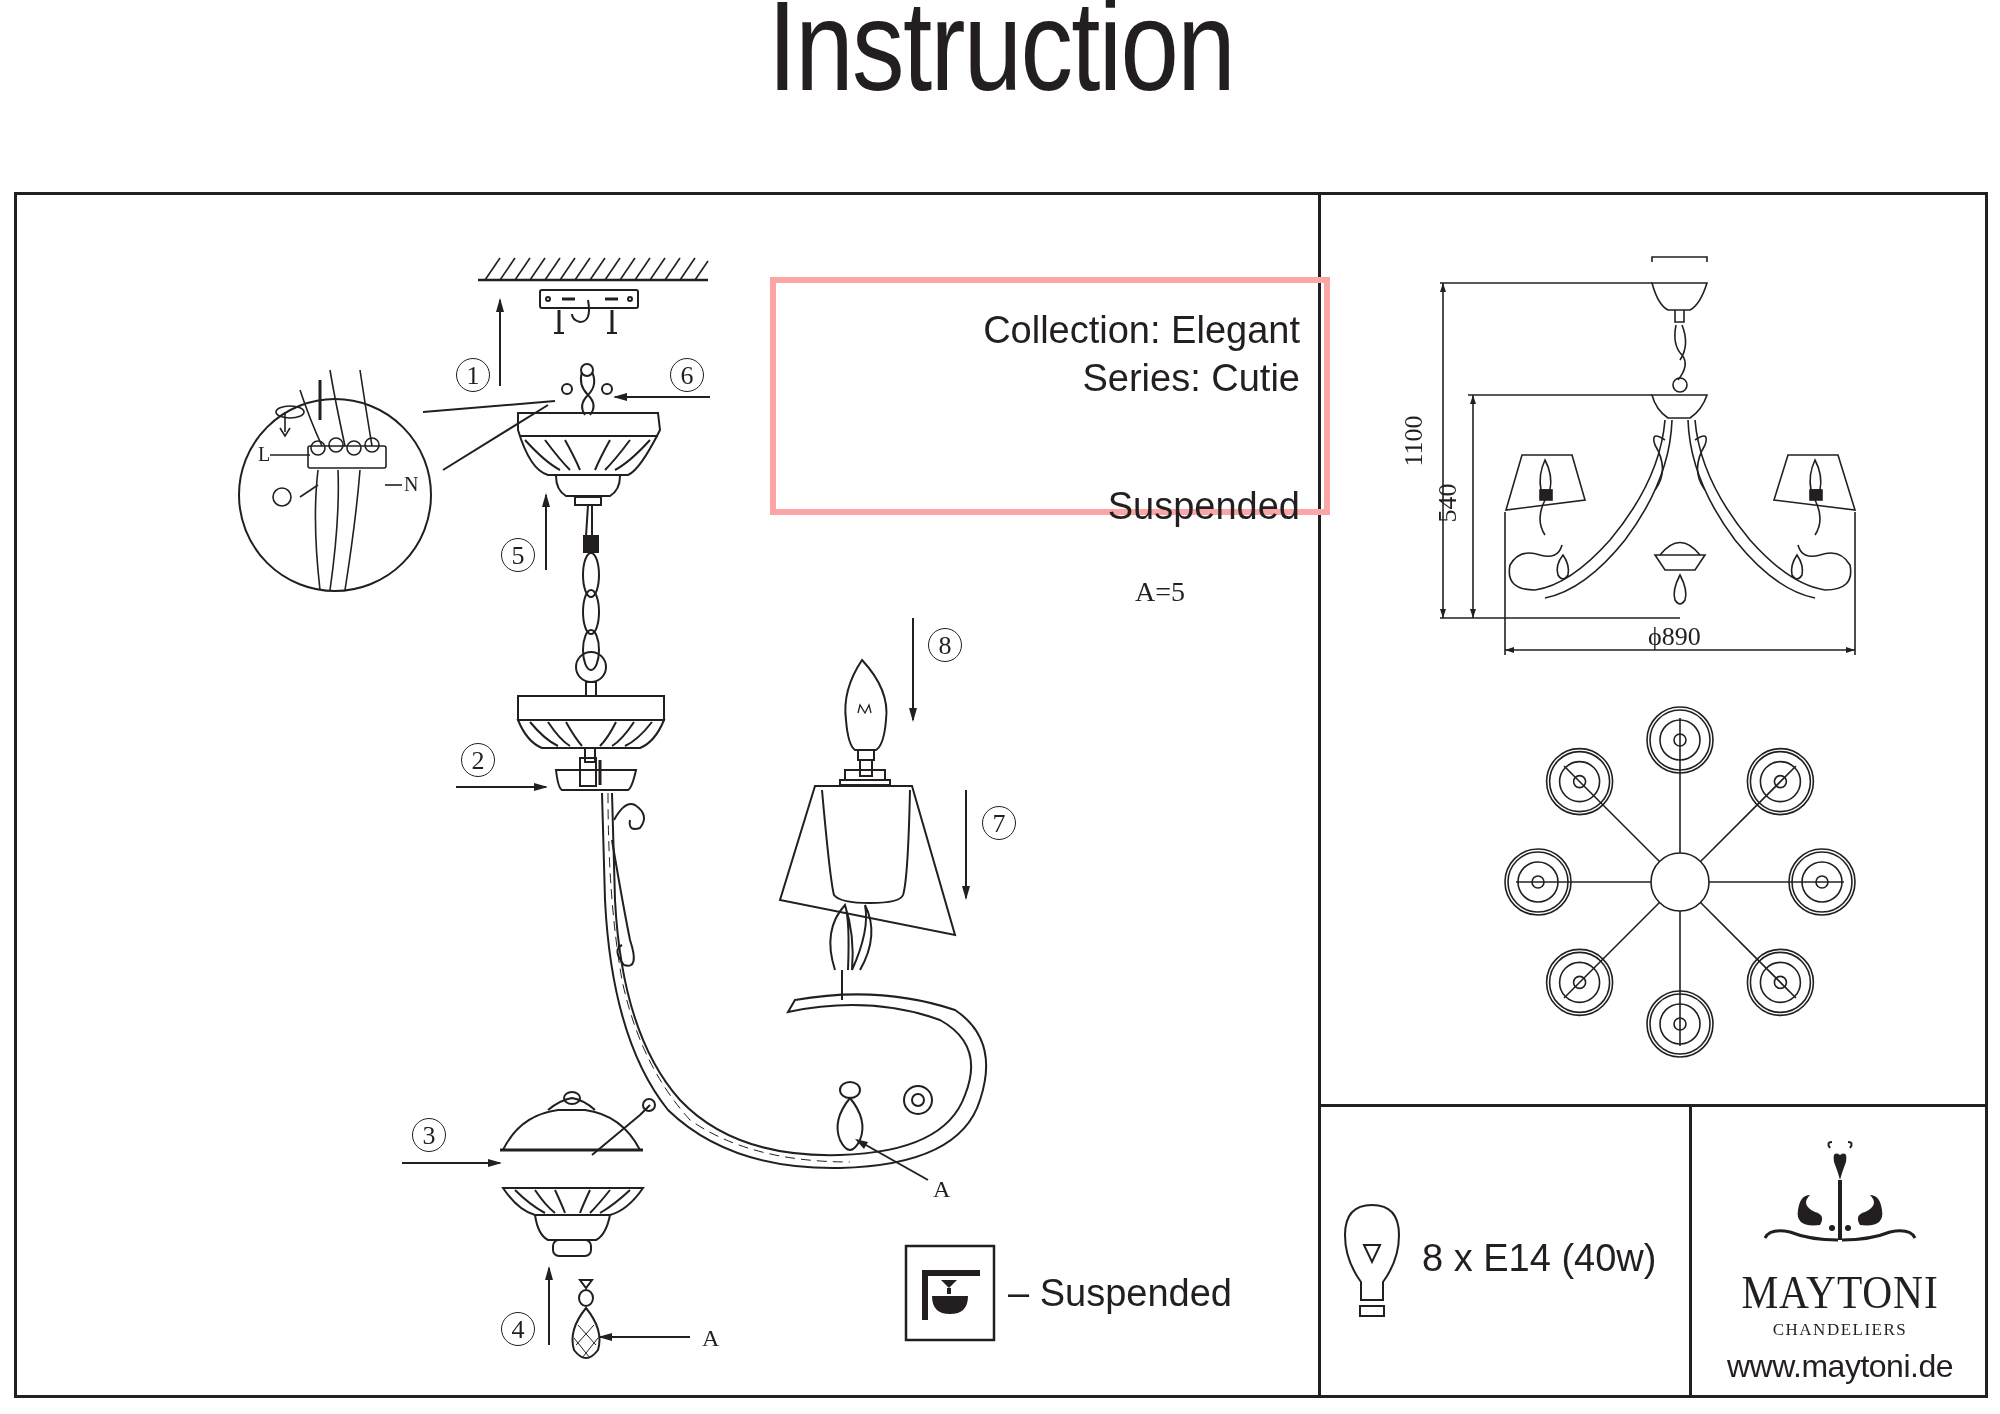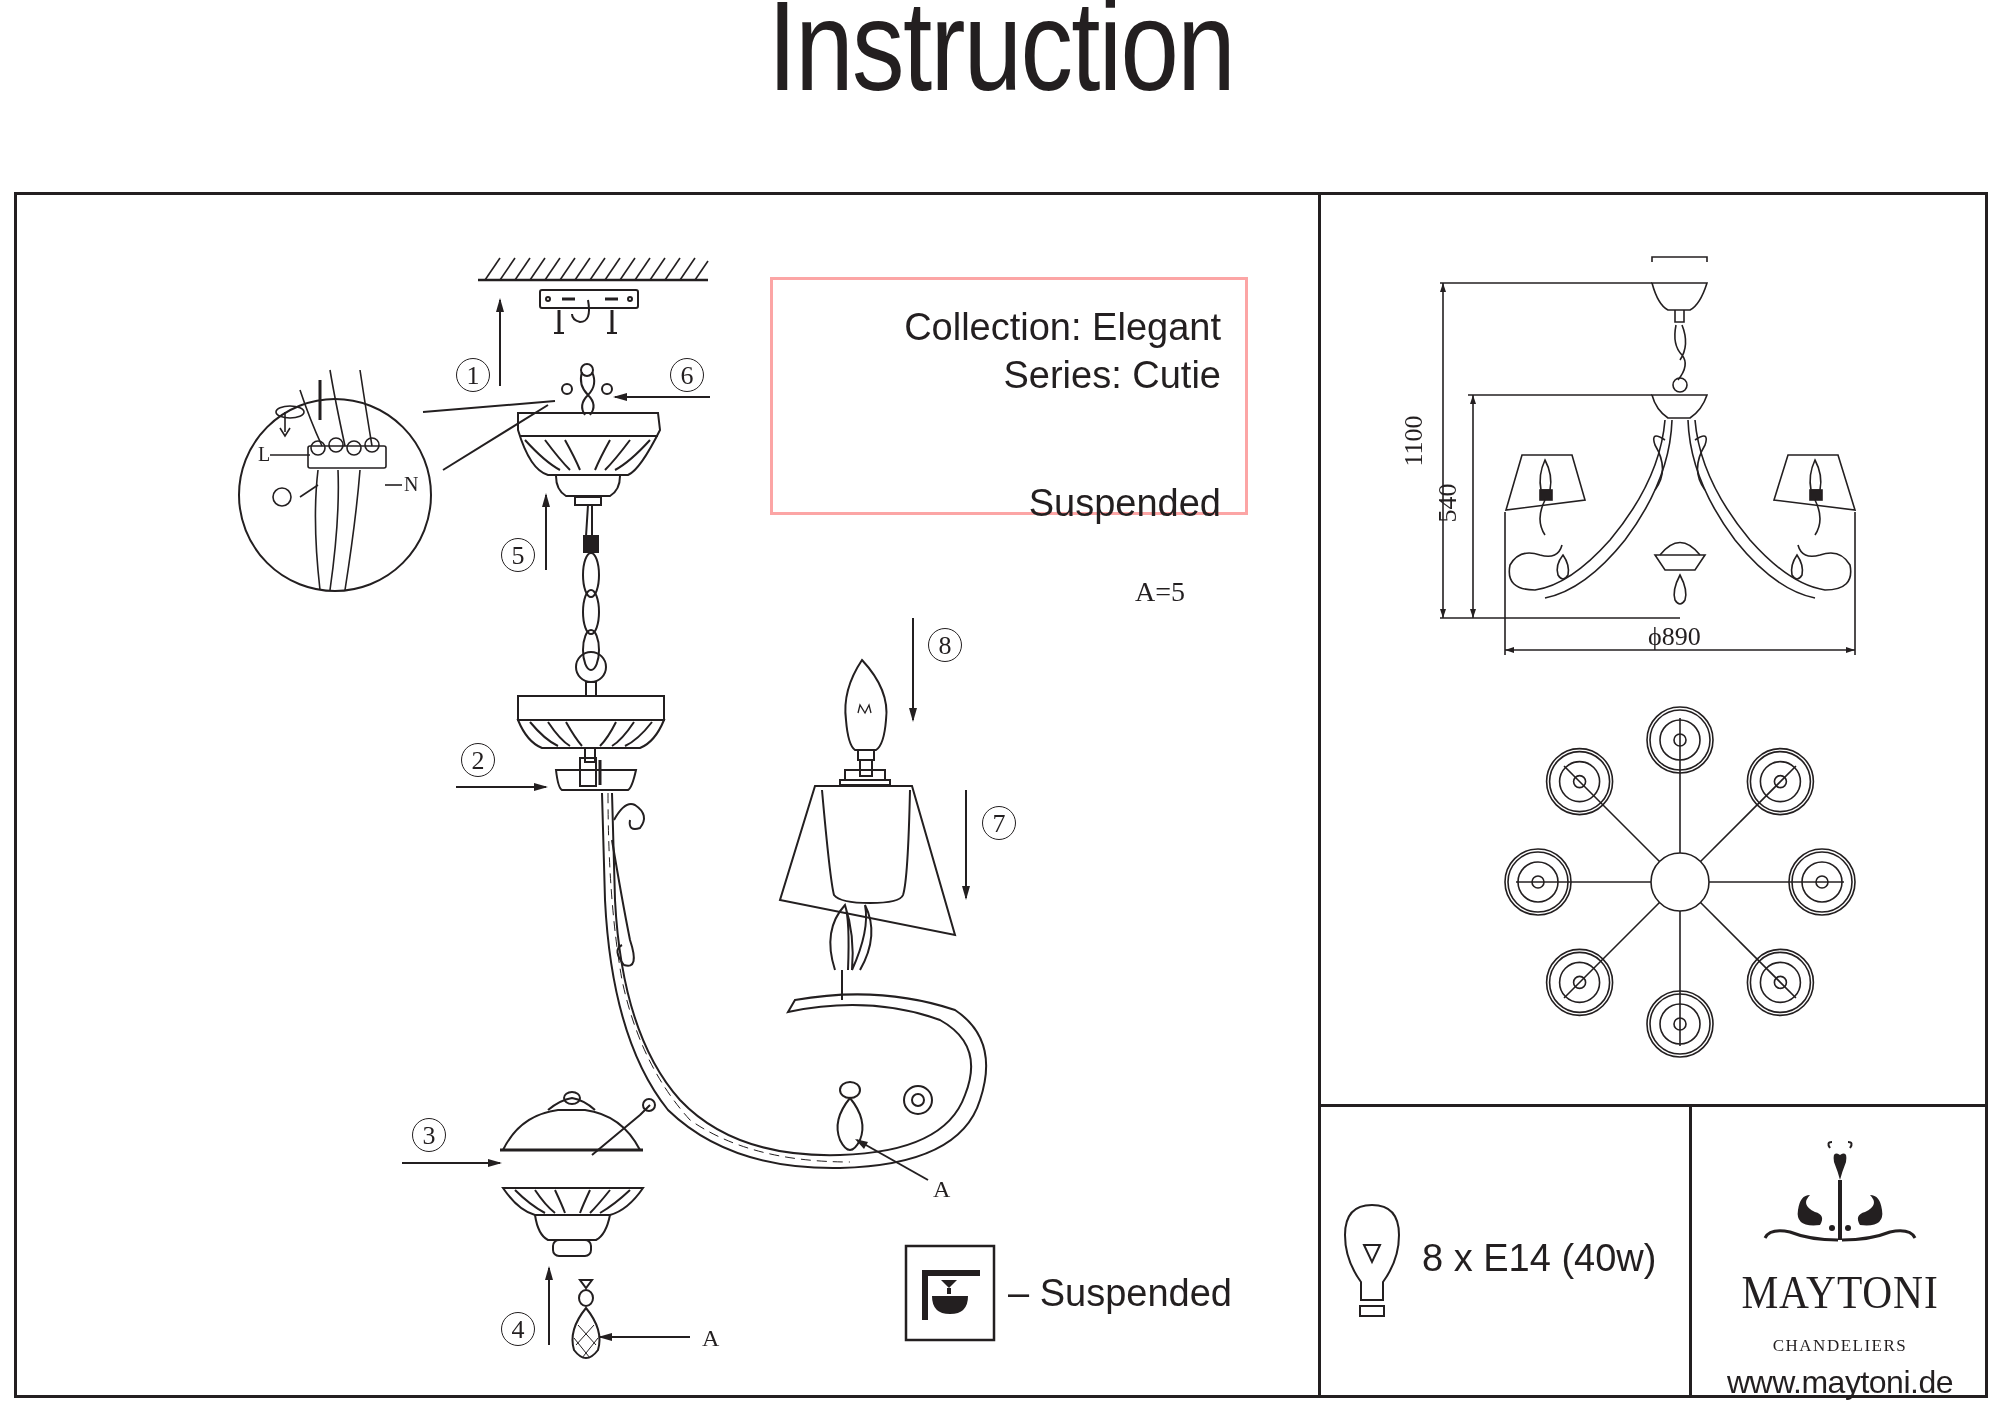--- a/index.html
+++ b/index.html
@@ -1,29 +1,29 @@
 <!DOCTYPE html>
 <html><head>
 <meta charset="utf-8">
 <style>
   html,body{margin:0;padding:0;background:#fff;}
   body{width:2000px;height:1414px;position:relative;overflow:hidden;font-family:"Liberation Sans",sans-serif;color:#231f20;}
   #title{position:absolute;left:0;top:-18px;width:2000px;text-align:center;font-size:128px;font-family:"Liberation Sans",sans-serif;letter-spacing:-2px;transform:scaleX(0.82);transform-origin:1005px 0;line-height:1.0;}
   #frame{position:absolute;left:14px;top:192px;width:1974px;height:1206px;border:3px solid #231f20;box-sizing:border-box;}
   .vline{position:absolute;background:#231f20;width:3px;}
   .hline{position:absolute;background:#231f20;height:3px;}
-  #infobox{position:absolute;left:770px;top:277px;width:478px;height:238px;border:3px solid #fca5a5;box-sizing:border-box;}
+  #infobox{position:absolute;left:770px;top:277px;width:560px;height:238px;border:6px solid #fca5a5;box-sizing:border-box;}
   #infobox .row{position:absolute;right:24px;font-size:38px;white-space:nowrap;line-height:1;}
   .step{position:absolute;font-family:"Liberation Serif",serif;font-size:26px;width:34px;height:34px;border:1.5px solid #231f20;border-radius:50%;text-align:center;line-height:34px;box-sizing:border-box;}
   .lbl{position:absolute;font-family:"Liberation Serif",serif;font-size:28px;line-height:1;}
   svg{position:absolute;left:0;top:0;}
   #bulbtext{position:absolute;left:1422px;top:1237px;font-size:38px;white-space:nowrap;}
   #brand{position:absolute;left:1692px;top:1270px;width:296px;text-align:center;}
   #brand-name{font-family:"Liberation Serif",serif;font-size:46px;letter-spacing:1px;transform:scaleX(0.9);line-height:1;}
-  #brand-sub{font-family:"Liberation Serif",serif;font-size:17px;letter-spacing:1.5px;margin-top:20px;}
+  #brand-sub{font-family:"Liberation Serif",serif;font-size:17px;letter-spacing:1.5px;margin-top:4px;}
   #brand-url{font-size:32px;margin-top:8px;letter-spacing:-0.5px;}
   #susp-text{position:absolute;left:1008px;top:1272px;font-size:38px;white-space:nowrap;}
   .dim{position:absolute;font-family:"Liberation Serif",serif;font-size:26px;line-height:1;}
 </style>
 </head>
 <body>
 
 <div id="title">Instruction</div>
 
 <div id="frame"></div>

